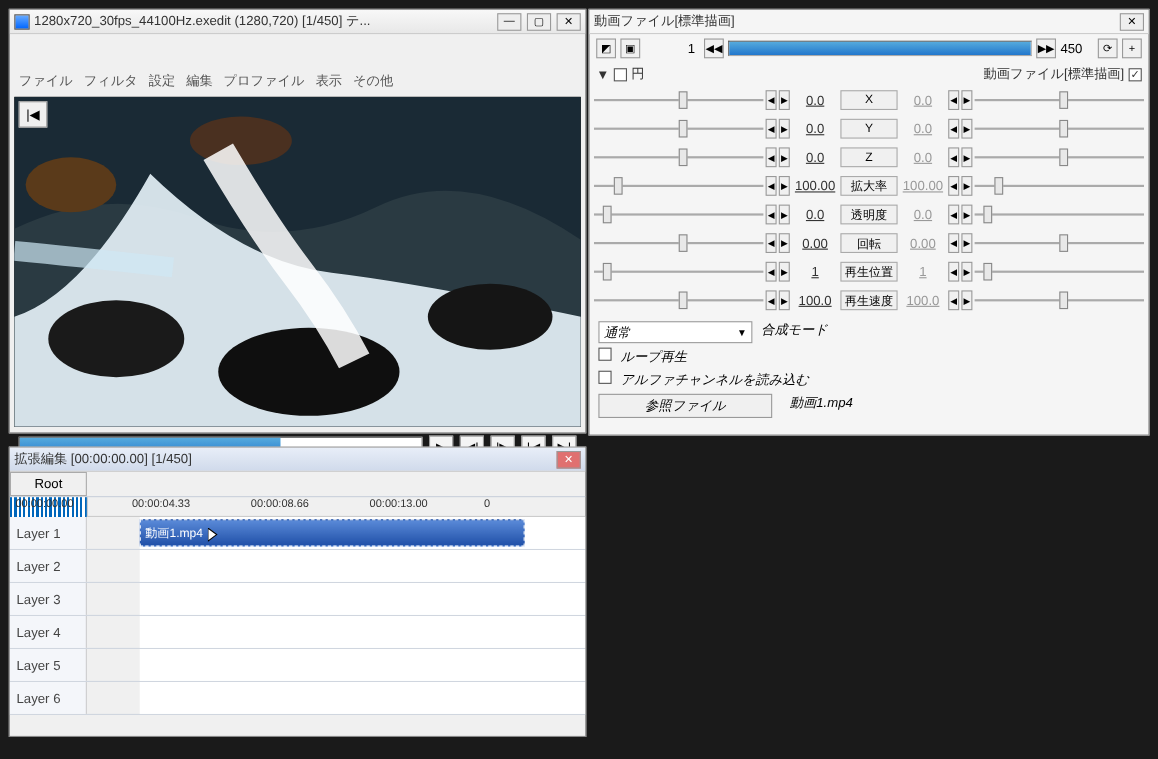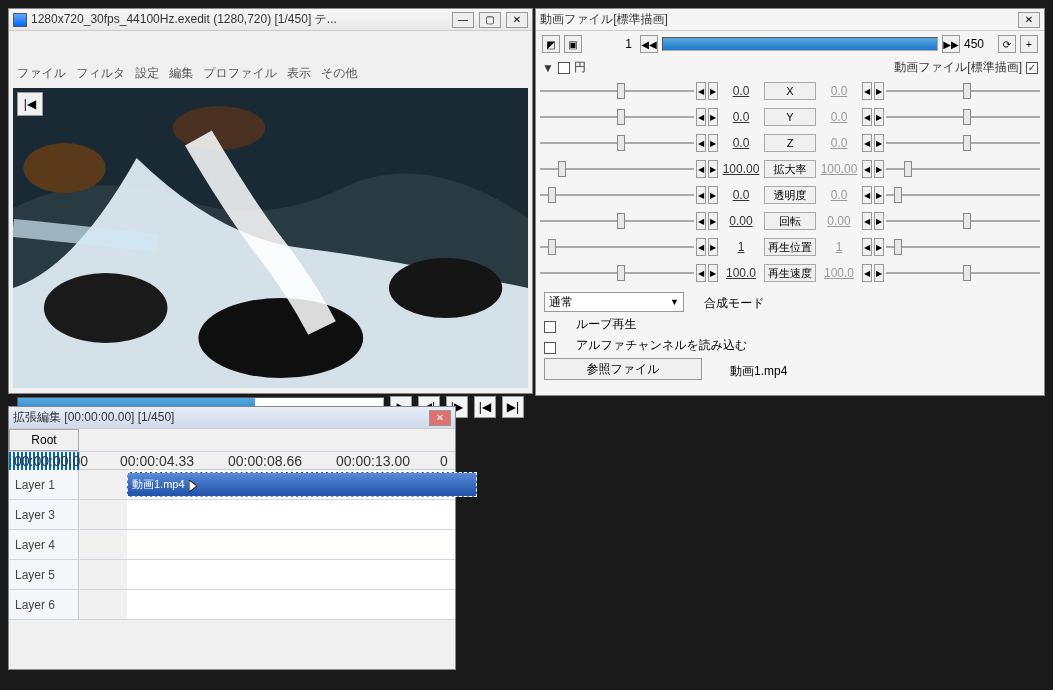--- a/index.html
+++ b/index.html
@@ -14,27 +14,27 @@
 
 #preview-panel { left: 8px; top: 8px; width: 525px; height: 386px; }
 .preview-area { position: relative; margin: 4px; height: 300px; background:#000;}
 .preview-img { width:100%; height:100%; }
 .mark-btn { position:absolute; left:4px; top:4px; width:26px; height:24px; background:#f0f0f0; border:1px solid #999; display:flex; align-items:center; justify-content:center; font-size:14px; cursor:pointer;}
 .transport { display:flex; align-items:center; gap:6px; padding:4px 8px;}
 .seek { flex:1; height:20px; background:#fff; border:1px inset #aaa; position:relative;}
 .seek-fill { position:absolute; left:0; top:0; bottom:0; width:65%; background:linear-gradient(#5ad,#27c);}
 .tbtn { width:22px; height:22px; border:1px solid #999; background:#f4f4f4; display:flex; align-items:center; justify-content:center; cursor:pointer; font-size:12px;}
 
-#timeline-panel { left:8px; top:406px; width:448px; height:264px;}
+#timeline-panel { left:8px; top:406px; width:525px; height:264px;}
 #timeline-panel .titlebar { background:linear-gradient(#e8eef8,#d0daeb);}
 .tl-body { display:flex; flex-direction:column; height:calc(100% - 22px);}
 .tl-hdr { display:flex; border-bottom:1px solid #c9d0db;flex-direction:column;}
 .root-btn { width:70px; height:22px; background:#f0f0f0; border:1px solid #aaa; display:flex; align-items:center; justify-content:center; cursor:pointer;}
 .ruler { flex:1; position:relative; height:22px; background:#fff; border-left:1px solid #ccc;}
-.ruler span { position:absolute; top:2px; font-size:14px; color:#333;}
+.ruler span { position:absolute; top:2px; font-size:10px; color:#333;}
 .scale-row { display:flex; height:18px;}
 .scale-left { width:70px; background:repeating-linear-gradient(90deg,#06b,#06b 2px,#fff 2px,#fff 4px);}
 .scale-right { flex:1; border-left:1px solid #ccc; border-bottom:1px solid #ccc;}
 .layer-row { display:flex; height:30px; border-bottom:1px solid #d0d6df;gap:48px;}
 .layer-name { width:70px; display:flex; align-items:center; padding-left:6px; color:#444; background:#f4f6fa; border-right:1px solid #ccc;}
 .layer-track { flex:1; position:relative; background:#fff;}
 .clip { position:absolute; top:2px; bottom:2px; background:linear-gradient(#5a8ad8,#2050a8); border:1px dashed #fff; color:#fff; font-size:11px; display:flex; align-items:center; padding-left:4px;}
 .cursor-ptr { position:absolute; width:12px; height:16px; pointer-events:none;}
 
 #props-panel { left:535px; top:8px; width:510px; height:388px; background:#f5f5f5;}
@@ -49,21 +49,21 @@
 .chkbox { width:12px; height:12px; border:1px solid #555; background:#fff; display:inline-flex; align-items:center; justify-content:center; font-size:10px;}
 .param-row { display:flex; align-items:center; height:26px; gap:2px;}
 .slider-c { flex:1; height:18px; position:relative; display:flex; align-items:center;}
 .strack { flex:1; height:2px; background:#aaa; position:relative;}
 .sthumb { position:absolute; width:8px; height:16px; background:#e8e8e8; border:1px solid #888; top:-7px; }
 .spin { width:10px; height:18px; border:1px solid #999; background:#f0f0f0; display:flex; align-items:center; justify-content:center; font-size:8px; cursor:pointer;}
 .valbox { width:42px; height:18px; text-align:left; text-decoration:underline; color:#333; display:flex; align-items:center; justify-content:center;}
 .lblbox { width:52px; height:18px; border:1px solid #aaa; background:#f0f0f0; display:flex; align-items:center; justify-content:center; cursor:pointer; font-size:11px;}
 .combo { width:140px; height:20px; border:1px solid #999; background:#fff; display:flex; align-items:center; padding:0 4px; cursor:pointer;}
 .combo .arrow { margin-left:auto; font-size:9px;}
-.optrow { display:flex; align-items:flex-end; gap:20px; padding:2px 8px;}
+.optrow { display:flex; align-items:flex-start; gap:8px; padding:2px 8px;font-style:italic;}
 .btnwide { width:158px; height:22px; border:1px solid #999; background:#f0f0f0; display:flex; align-items:center; justify-content:center; cursor:pointer;}
 </style>
 </head>
 <body>
 
 <div id="preview-panel" class="panel">
   <div class="titlebar">
     <span class="icon-main"></span>
     <span class="title">1280x720_30fps_44100Hz.exedit (1280,720) [1/450] テ...</span>
     <span class="win-btn">—</span>
@@ -134,20 +134,24 @@
         <div class="layer-row">
           <div class="layer-name">Layer 1</div>
           <div class="layer-track">
             <div class="clip" style="left: 0px; width: 350px;">動画1.mp4</div>
             <div class="cursor-ptr" style="left: 62px; top: 10px;"><svg width="12" height="16">
                 <path d="M0,0 L0,12 L8,6 Z" fill="#fff" stroke="#000"></path>
               </svg></div>
           </div>
         </div>
         <div class="layer-row">
+          <div class="layer-name">Layer 2</div>
+          <div class="layer-track"></div>
+        </div>
+        <div class="layer-row">
           <div class="layer-name">Layer 3</div>
           <div class="layer-track"></div>
         </div>
         <div class="layer-row">
           <div class="layer-name">Layer 4</div>
           <div class="layer-track"></div>
         </div>
         <div class="layer-row">
           <div class="layer-name">Layer 5</div>
           <div class="layer-track"></div>

